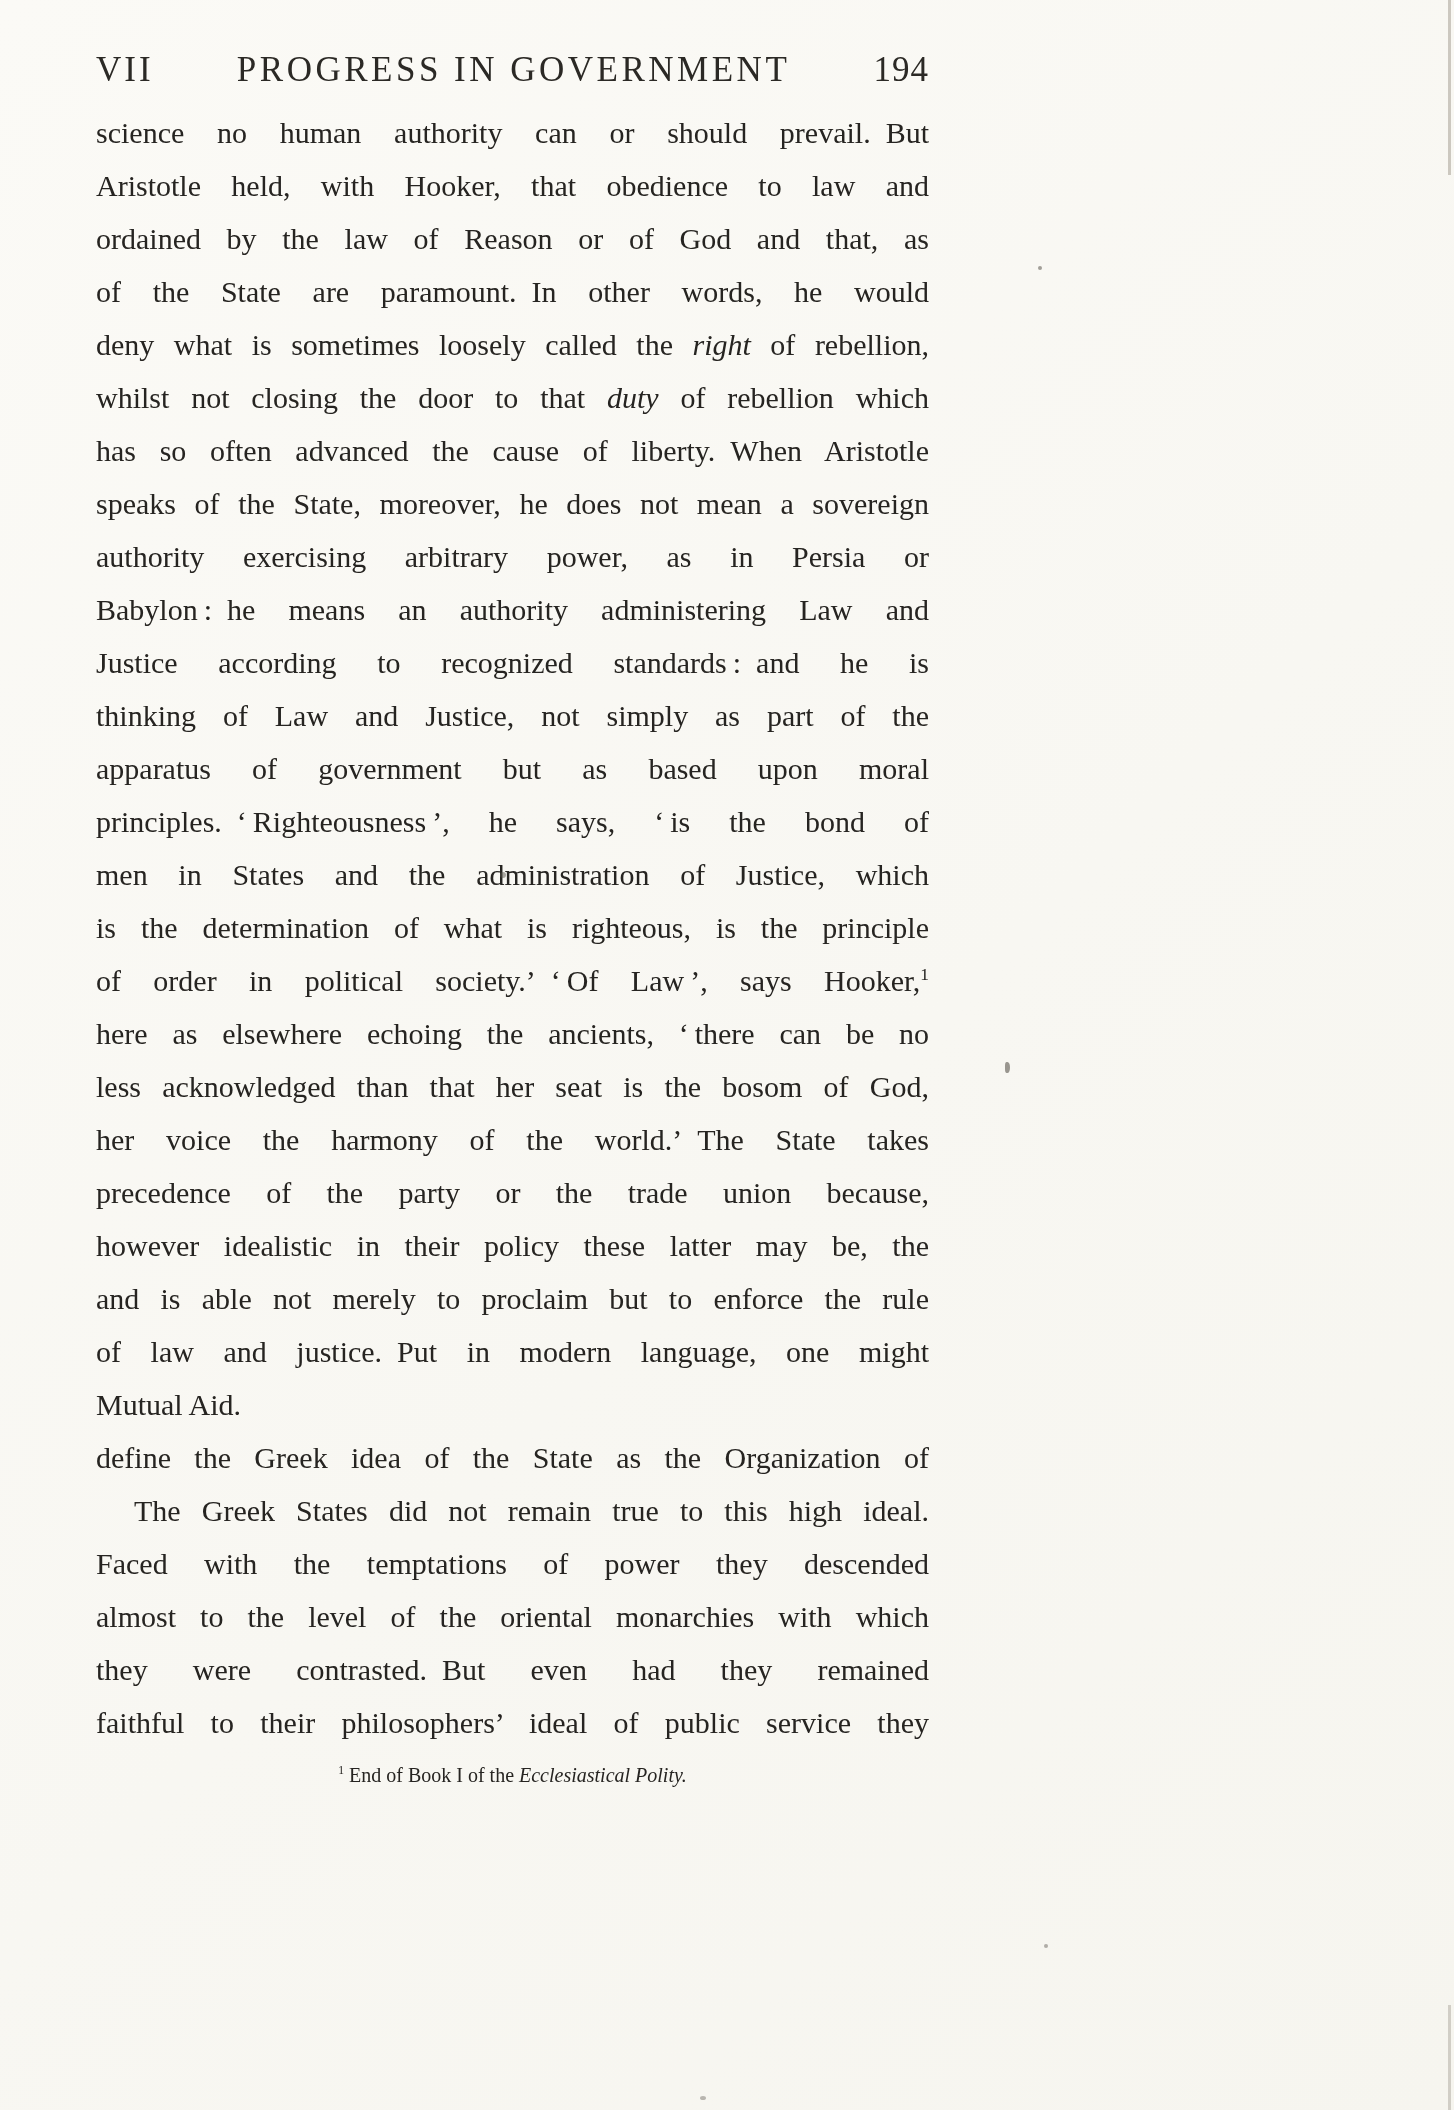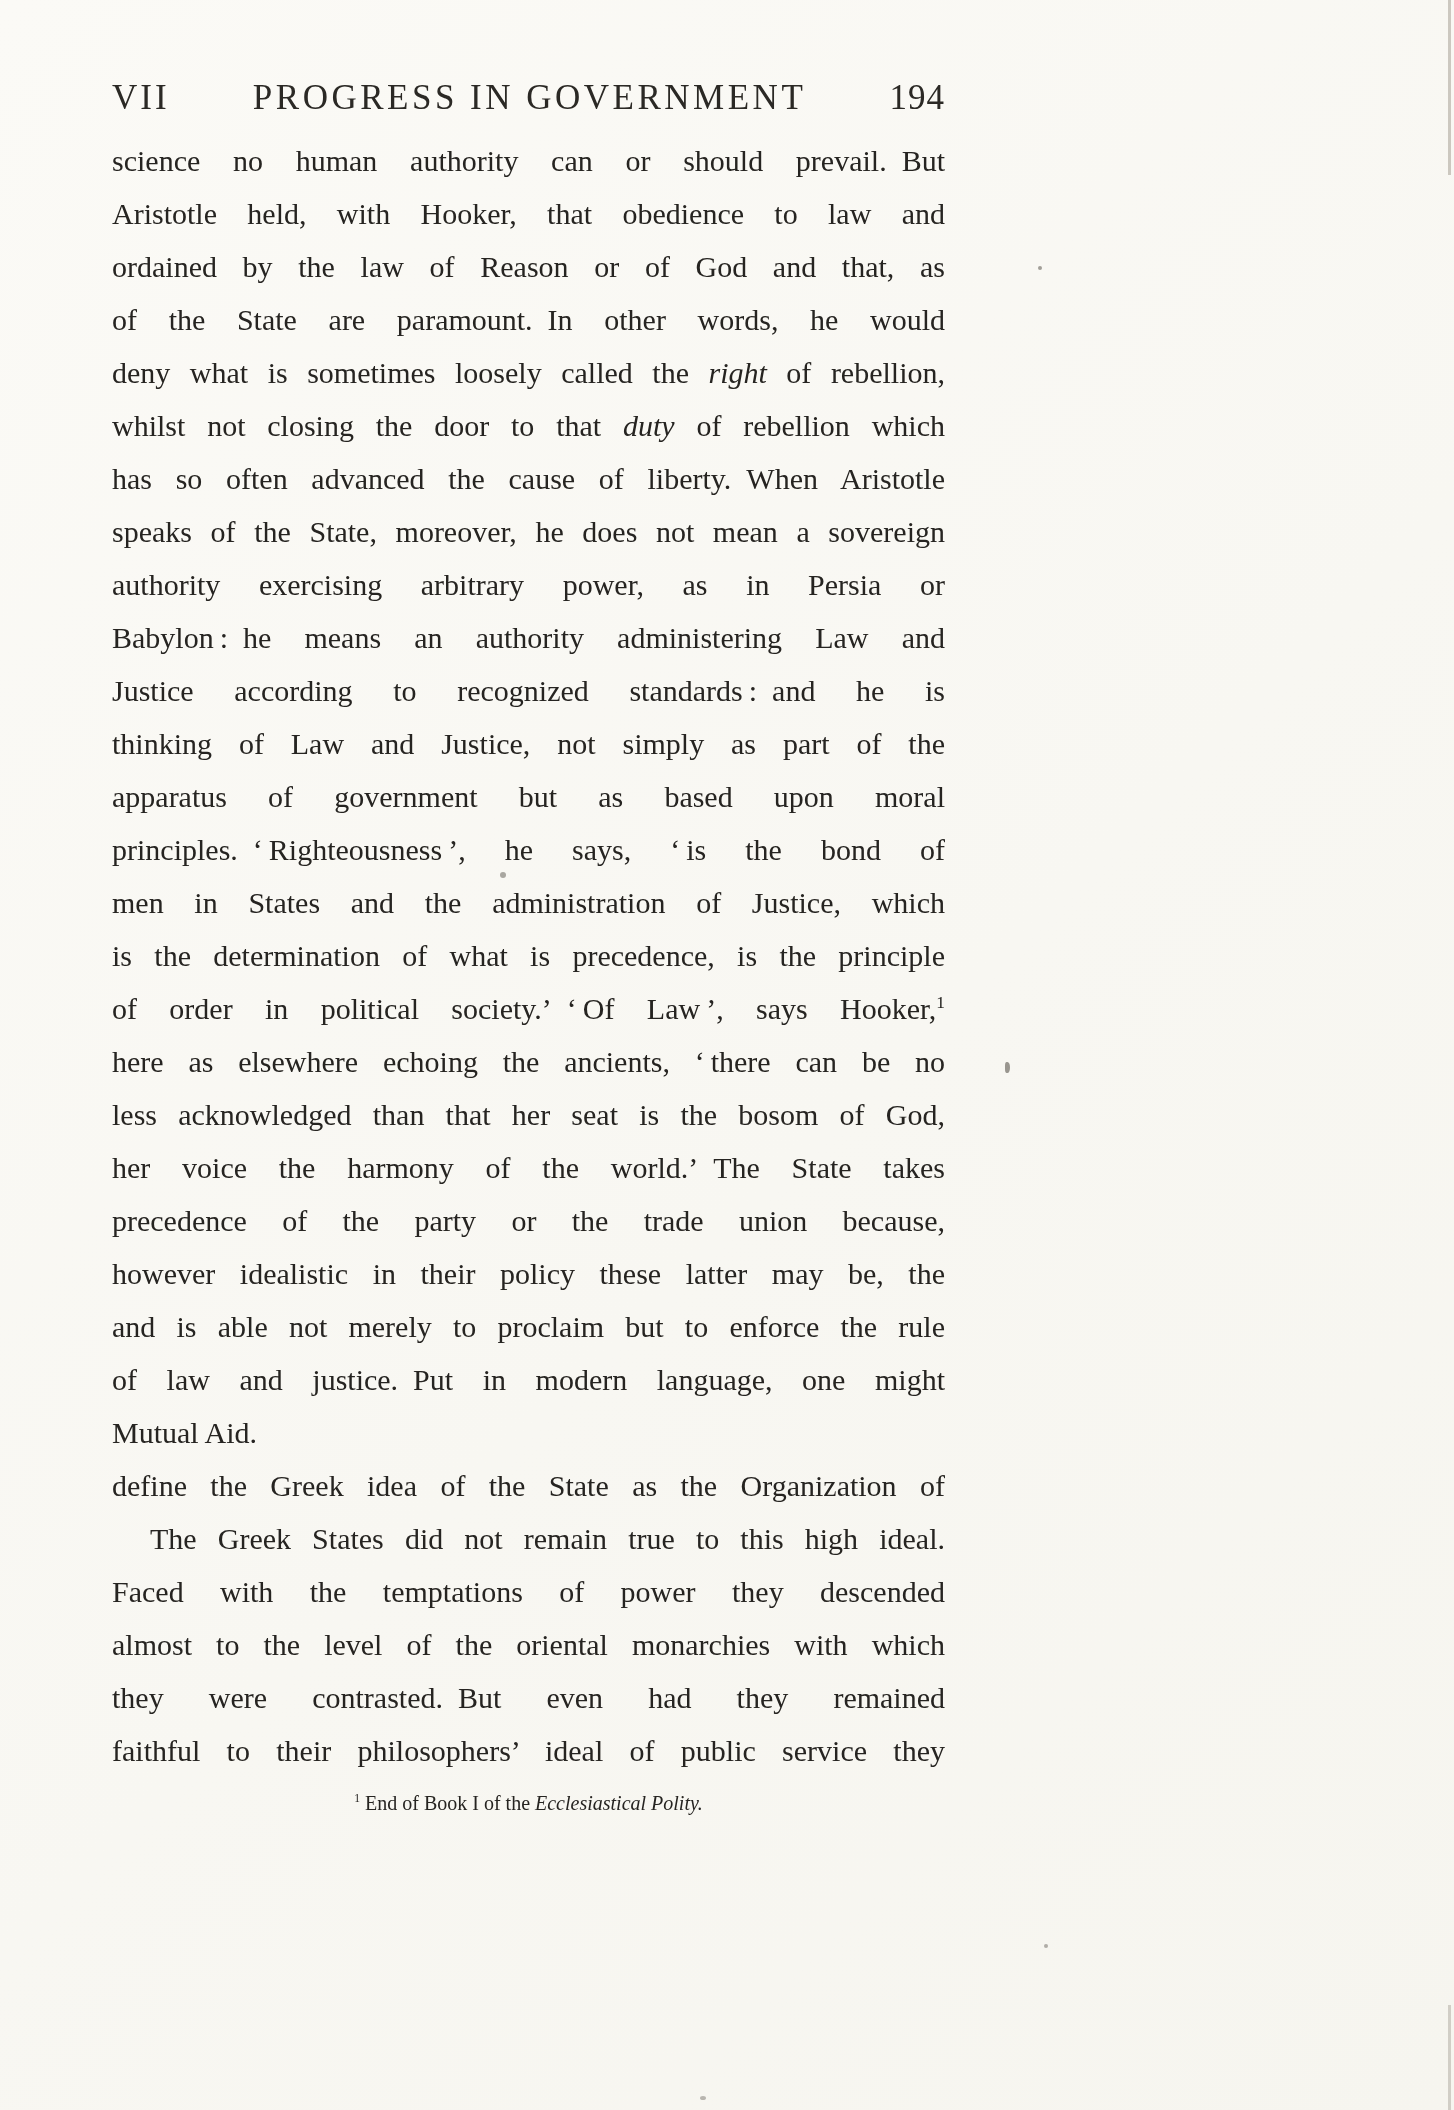--- a/index.html
+++ b/index.html
@@ -10,24 +10,23 @@
     width: 1454px;
     height: 2110px;
     position: relative;
     background: linear-gradient(135deg, #fbfaf6 0%, #f8f7f2 55%, #f6f5ef 100%);
     font-family: "Liberation Serif", serif;
     color: #262421;
     overflow: hidden;
   }
   .page-column {
     position: absolute;
-    left: 112px;
+    left: 96px;
     top: 48px;
     width: 833px;
-    margin-top: 28px;
   }
   .running-header {
     display: flex;
     justify-content: space-between;
     align-items: baseline;
     font-size: 35px;
     line-height: 44px;
     color: #2b2925;
   }
   .chapter-num {
@@ -101,21 +100,21 @@
         <div class="line">whilst not closing the door to that <i>duty</i> of rebellion which</div>
         <div class="line">has so often advanced the cause of liberty. When Aristotle</div>
         <div class="line">speaks of the State, moreover, he does not mean a sovereign</div>
         <div class="line">authority exercising arbitrary power, as in Persia or</div>
         <div class="line">Babylon : he means an authority administering Law and</div>
         <div class="line">Justice according to recognized standards : and he is</div>
         <div class="line">thinking of Law and Justice, not simply as part of the</div>
         <div class="line">apparatus of government but as based upon moral</div>
         <div class="line">principles. ‘ Righteousness ’, he says, ‘ is the bond of</div>
         <div class="line">men in States and the administration of Justice, which</div>
-        <div class="line">is the determination of what is precedence, is the principle</div>
+        <div class="line">is the determination of what is righteous, is the principle</div>
         <div class="line">of order in political society.’ ‘ Of Law ’, says Hooker,<sup>1</sup></div>
         <div class="line">here as elsewhere echoing the ancients, ‘ there can be no</div>
         <div class="line">less acknowledged than that her seat is the bosom of God,</div>
         <div class="line">her voice the harmony of the world.’ The State takes</div>
         <div class="line">precedence of the party or the trade union because,</div>
         <div class="line">however idealistic in their policy these latter may be, the</div>
         <div class="line">and is able not merely to proclaim but to enforce the rule</div>
         <div class="line">of law and justice. Put in modern language, one might</div>
         <div class="line lastline">Mutual Aid.</div>
         <div class="line">define the Greek idea of the State as the Organization of</div>

